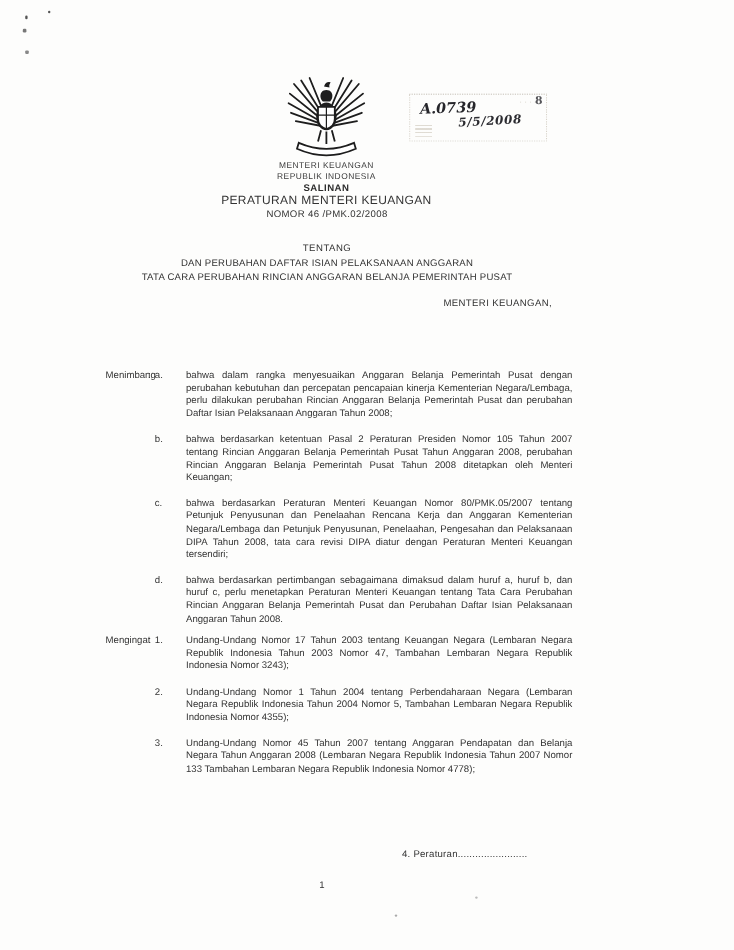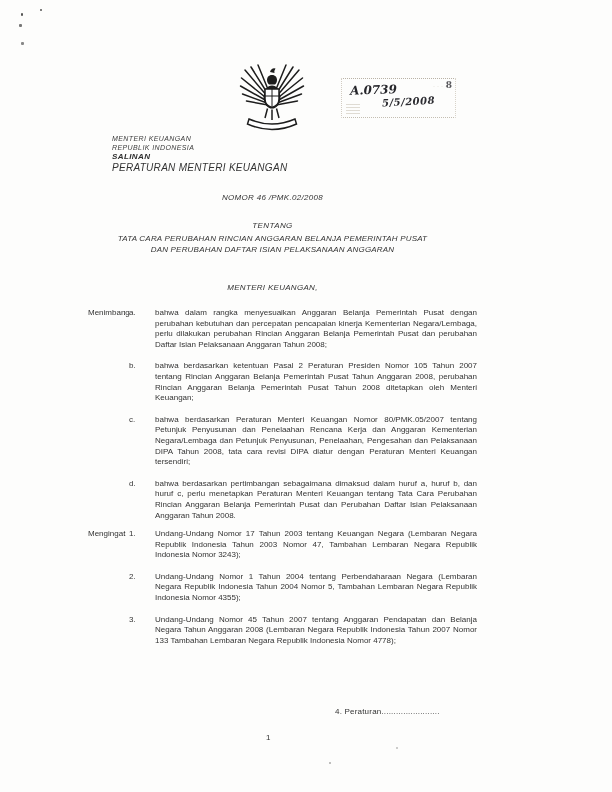--- a/index.html
+++ b/index.html
@@ -17,21 +17,21 @@
   .speck.s1{left:21px;top:13px;width:2px;height:3px;}
   .speck.s2{left:40px;top:9px;width:2px;height:2px;}
   .speck.s3{left:19px;top:24px;width:3px;height:3px;background:#777;}
   .speck.s4{left:21px;top:42px;width:3px;height:3px;background:#888;}
   .speck.s5{left:329px;top:762px;width:2px;height:2px;background:#aaa;}
   .speck.s6{left:396px;top:747px;width:2px;height:2px;background:#bbb;}
 
   
   .header{
     position:absolute;top:60px;left:112px;width:320px;
-    font-style:italic;
+    text-align:center;
   }
   .emblem{display:block;margin:0 auto 3px auto;}
   .hdr-small{font-size:7px;letter-spacing:.4px;line-height:8.5px;color:#3a3a3a;}
   .hdr-salinan{font-size:8px;font-weight:bold;letter-spacing:.4px;line-height:9.5px;color:#2d2d2d;}
   .hdr-doctype{font-size:10px;letter-spacing:.3px;line-height:11px;color:#333;}
 
   
   .stamp{
     position:absolute;left:341px;top:78px;width:113px;height:38px;
     border-top:1px dotted #b9b2a6;
@@ -60,27 +60,27 @@
     font-size:10px;color:#2c2c31;transform:rotate(-3deg);letter-spacing:.5px;
   }
   .stamp .corner-mark{
     position:absolute;right:3px;top:1px;
     font-family:"DejaVu Serif", serif;font-weight:bold;
     font-size:9px;color:#56565a;
   }
 
   
   .titleblock{
-    position:absolute;top:193px;left:85px;width:375px;
-    text-align:center;font-size:8px;color:#333;font-style:italic;
+    position:absolute;top:174px;left:85px;width:375px;
+    text-align:center;font-size:8px;color:#333;
   }
   .t-nomor{margin-bottom:19px;letter-spacing:.3px;}
   .t-tentang{margin-bottom:4px;letter-spacing:.4px;}
   .t-main{line-height:10.5px;letter-spacing:.2px;}
-  .t-issuer{margin-top:28px;letter-spacing:.3px;}
+  .t-issuer{margin-top:12px;letter-spacing:.3px;text-align:right;}
 
   
   .body{
     position:absolute;top:308px;left:88px;width:389px;
     font-size:8px;line-height:10.6px;color:#333;
   }
   .sec{display:grid;grid-template-columns:32px 9px 1fr;align-items:start;}
   .sec + .sec{margin-top:8px;}
   .sec-label{white-space:nowrap;}
   .sec-colon{text-align:center;}
@@ -148,22 +148,22 @@
     <span class="faint-print">····</span>
     <span class="faint-block"></span>
     <span class="hw-number">A.0739</span>
     <span class="hw-date">5/5/2008</span>
     <span class="corner-mark">8</span>
   </div>
 
   <div class="titleblock">
     <div class="t-nomor">NOMOR  46 /PMK.02/2008</div>
     <div class="t-tentang">TENTANG</div>
+    <div class="t-main">DAN PERUBAHAN DAFTAR ISIAN PELAKSANAAN ANGGARAN</div>
     <div class="t-main">TATA CARA PERUBAHAN RINCIAN ANGGARAN BELANJA PEMERINTAH PUSAT</div>
-    <div class="t-main">DAN PERUBAHAN DAFTAR ISIAN PELAKSANAAN ANGGARAN</div>
     <div class="t-issuer">MENTERI KEUANGAN,</div>
   </div>
 
   <div class="body">
 
     <div class="sec">
       <div class="sec-label">Menimbang</div>
       <div class="sec-colon">:</div>
       <div class="sec-items">
 

